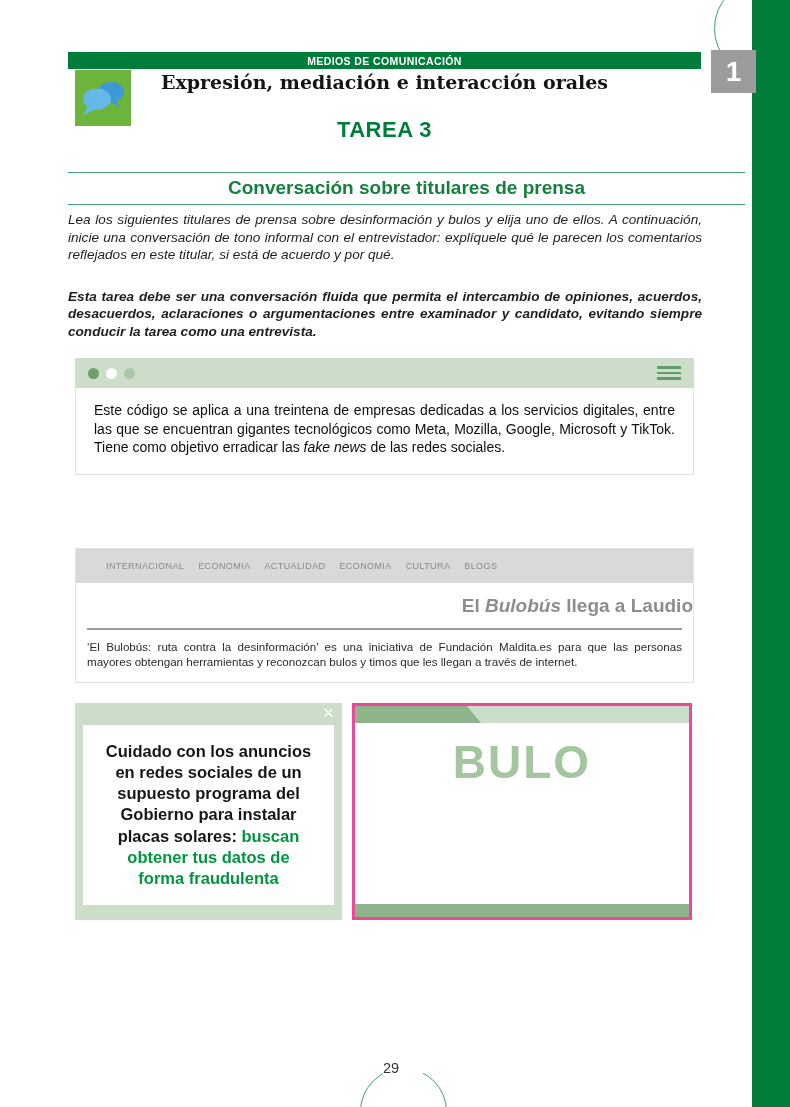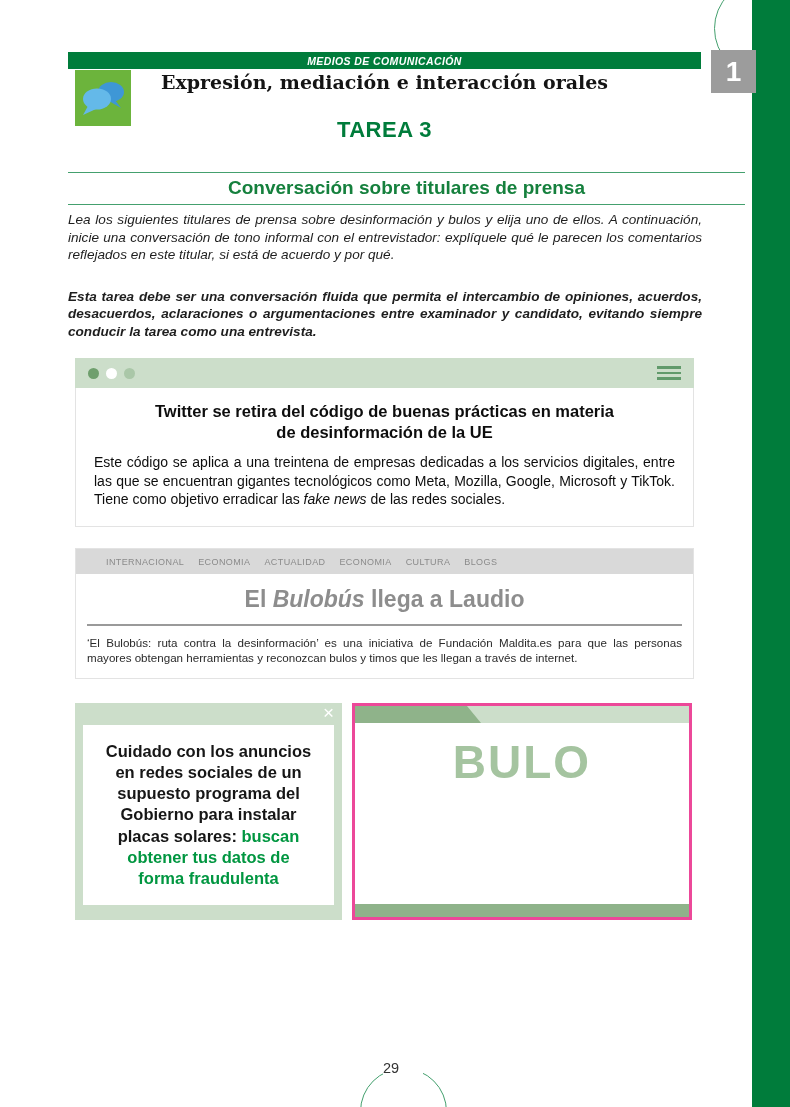--- a/index.html
+++ b/index.html
@@ -13,21 +13,21 @@
   .right-bar { position:absolute; left:752px; top:0; width:38px; height:1107px; background:#007c3b; z-index:2; }
   .corner-arc { position:absolute; left:714px; top:-20px; width:97px; height:97px;
     border:1.6px solid #44a06e; border-radius:50%; z-index:1; background:transparent; }
   .section-tab { position:absolute; left:711px; top:50px; width:45px; height:43px; background:#9c9c9c;
     z-index:3; display:flex; align-items:center; justify-content:center;
     color:#ffffff; font-weight:bold; font-size:28px; }
 
   
   .medios-bar { position:absolute; left:68px; top:52px; width:633px; height:17px; background:#007c3b;
     color:#ffffff; font-size:10.5px; font-weight:bold; letter-spacing:.4px;
-    display:flex; align-items:center; justify-content:center;font-style:italic; }
+    display:flex; align-items:center; justify-content:center; }
   .logo { position:absolute; left:75px; top:70px; width:56px; height:56px; background:#6cb43c; }
   .page-title { position:absolute; left:68px; top:71px; width:633px; text-align:center;
     font-family:"DejaVu Serif", serif; font-weight:bold; font-size:19px; color:#141414; }
   .tarea { position:absolute; left:68px; top:117px; width:633px; text-align:center;
     color:#007c3b; font-weight:bold; font-size:22px; letter-spacing:.5px; }
 
   
   .heading-block { position:absolute; left:68px; top:172px; width:677px; }
   .green-rule { border-top:1.6px solid #44a06e; }
   .task-heading { text-align:center; color:#15803d; font-weight:bold; font-size:19px; padding:4px 0 5px; }
@@ -45,23 +45,23 @@
   .burger { margin-left:auto; display:flex; flex-direction:column; gap:3px; }
   .burger i { display:block; width:24px; height:2.6px; background:#619a6b; }
   .browser-content { background:#ffffff; border:1px solid #e3e3e3; border-top:none; padding:13px 18px 17px; }
   .browser-headline { font-weight:bold; font-size:16.5px; line-height:1.25; text-align:center;
     color:#0d0d0d; max-width:480px; margin:0 auto 11px; }
   .browser-body { font-size:14px; line-height:1.33; text-align:justify; color:#0d0d0d; }
 
   
   .newspaper-card { position:absolute; left:75px; top:548px; width:619px; background:#ffffff;
     border:1px solid #e3e3e3; }
-  .news-nav { height:25px; background:#d9d9d9; display:flex; align-items:center; gap:14px;
+  .news-nav { height:34px; background:#d9d9d9; display:flex; align-items:center; gap:14px;
     padding-left:30px; font-size:9px; color:#8a8a8a; letter-spacing:.4px; }
-  .news-headline { text-align:center; color:#8d8d8d; font-weight:bold; font-size:23px; margin:12px 0 11px; }
+  .news-headline { text-align:right; color:#8d8d8d; font-weight:bold; font-size:19px; margin:12px 0 11px; }
   .news-rule { margin:0 11px; border-top:2px solid #9a9a9a; }
   .news-body { padding:9px 11px 13px; font-size:11.6px; line-height:1.3; text-align:justify; color:#2a2a2a; }
 
   
   .popup-card { position:absolute; left:75px; top:703px; width:267px; height:217px; background:#ccdeca; }
   .popup-top { height:22px; position:relative; }
   .popup-close { position:absolute; right:8px; top:-1px; color:#ffffff; font-size:19px; line-height:22px; }
   .popup-body { position:absolute; left:8px; right:8px; top:22px; bottom:15px; background:#ffffff;
     display:flex; align-items:center; justify-content:center; padding:0 22px; }
   .popup-text { text-align:center; font-weight:bold; font-size:16.5px; line-height:1.28; color:#161616; }
@@ -125,21 +125,20 @@
     <span class="dot dot-1"></span>
     <span class="dot dot-2"></span>
     <span class="dot dot-3"></span>
     <span class="burger">
         <i></i>
         <i></i>
         <i></i>
       </span>
   </div>
   <div class="browser-content">
-    <div class="browser-headline">Twitter se retira del código de buenas prácticas en materia de desinformación de la UE</div>
     <p class="browser-body"><span>Este código se aplica a una treintena de empresas dedicadas a los servicios digitales, entre las que se encuentran gigantes tecnológicos como Meta, Mozilla, Google, Microsoft y TikTok. Tiene como objetivo erradicar las </span><span class="italic">fake news</span><span> de las redes sociales.</span></p>
   </div>
 </div>
 
 <div class="newspaper-card">
   <div class="news-nav">
     <span>INTERNACIONAL</span>
     <span>ECONOMIA</span>
     <span>ACTUALIDAD</span>
     <span>ECONOMIA</span>

